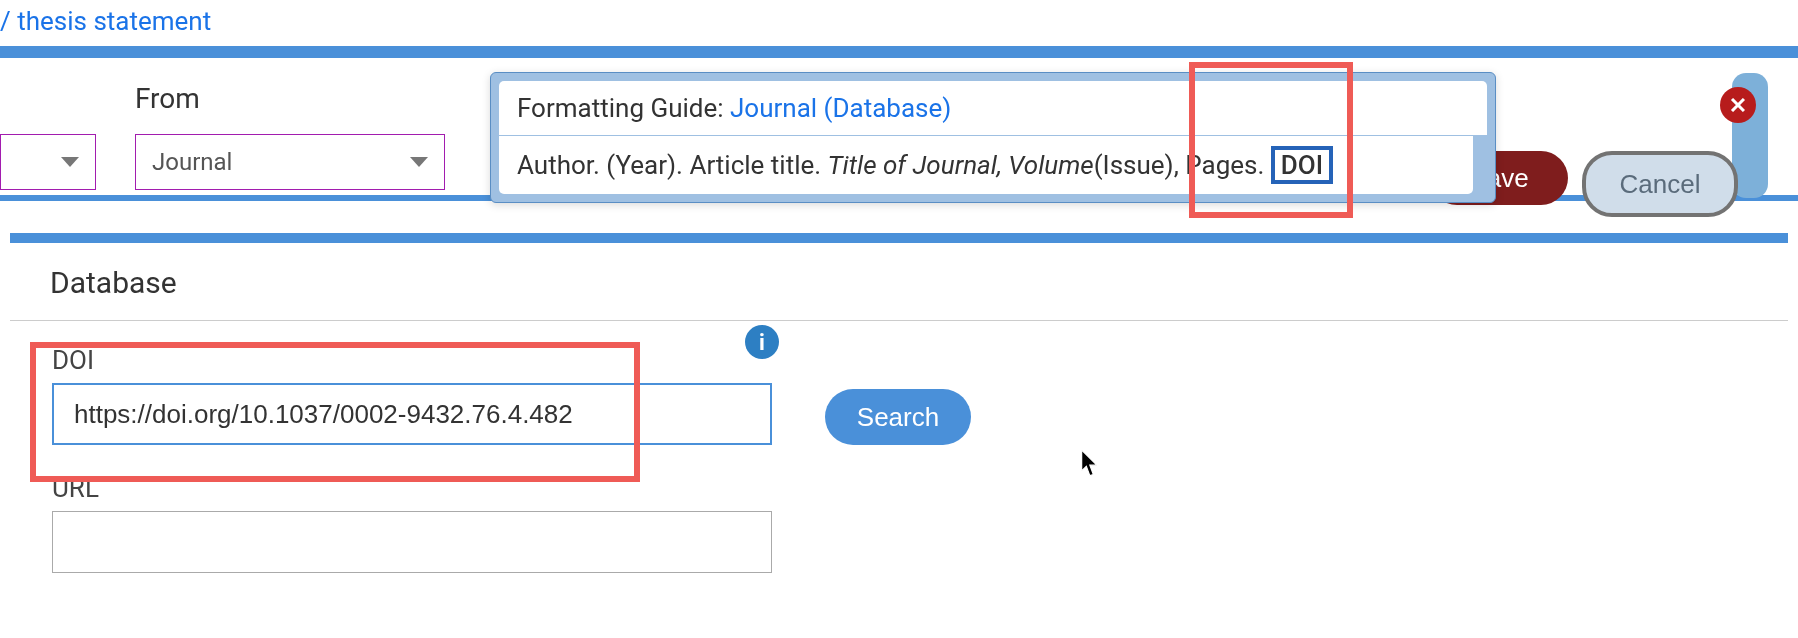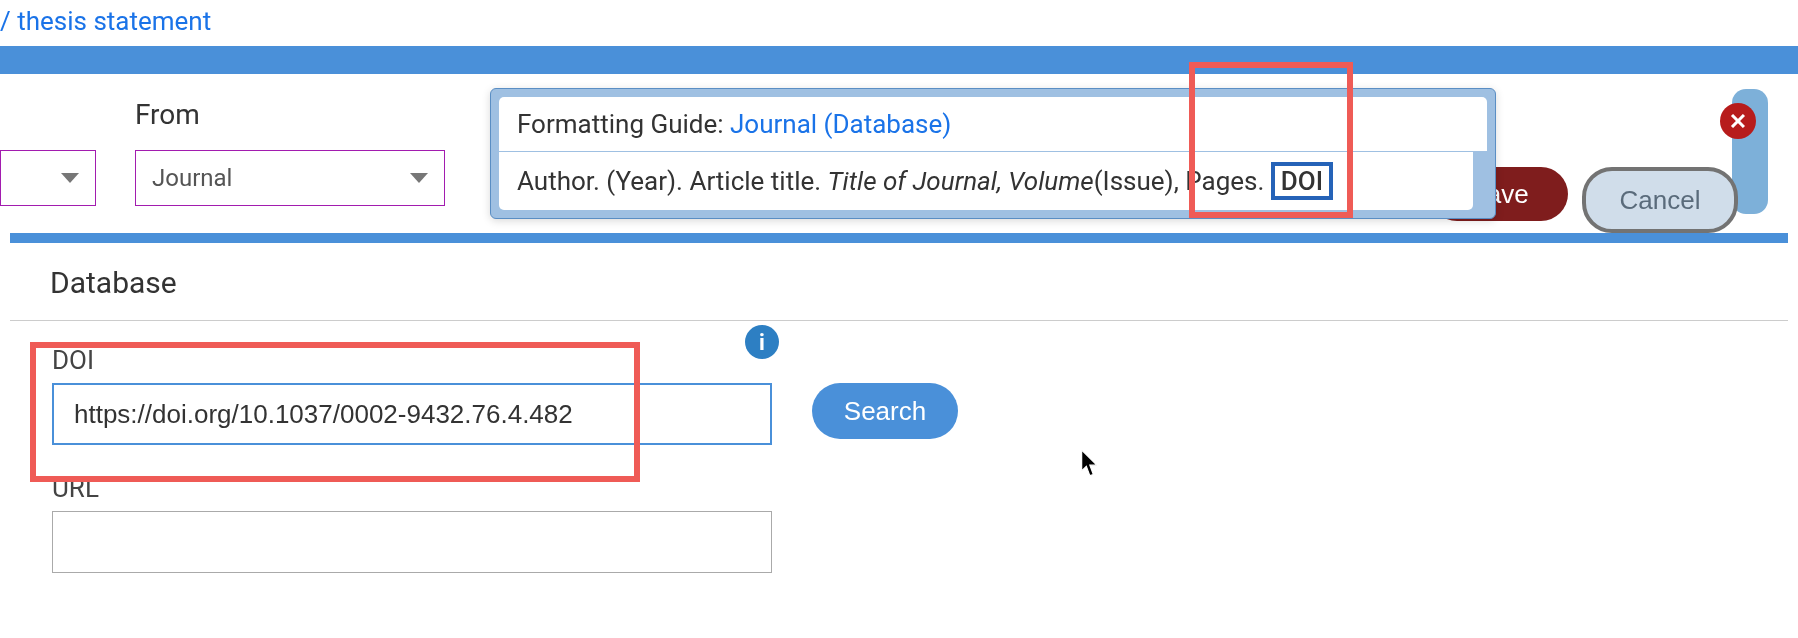--- a/index.html
+++ b/index.html
@@ -19,21 +19,21 @@
     .top-bar {
       position: relative;
       background: #4a90d9;
       height: 155px;
       border-top: 2px solid #4a90d9;
       display: flex;
       align-items: flex-start;
     }
     .white-row {
       position: absolute;
-      top: 16px;
+      top: 0;
       left: 0;
       right: 0;
       height: 147px;
       background: #fff;
       display: flex;
       align-items: center;
       padding-left: 16px;
       border-top: 10px solid #4a90d9;
     }
     .from-block {
@@ -226,21 +226,21 @@
       height: 56px;
       border-radius: 30px;
       background: #4a90d9;
       color: #fff;
       border: none;
       font-size: 26px;
       margin-left: 40px;
       cursor: pointer;
       vertical-align: middle;
     }
-    .row { display: flex; align-items: flex-start; }
+    .row { display: flex; align-items: flex-end; gap: 13px; }
     .highlight-red-1 {
       position: absolute;
       border: 6px solid #ef5b56;
       left: 1189px;
       top: 62px;
       width: 164px;
       height: 156px;
       z-index: 20;
       pointer-events: none;
     }

